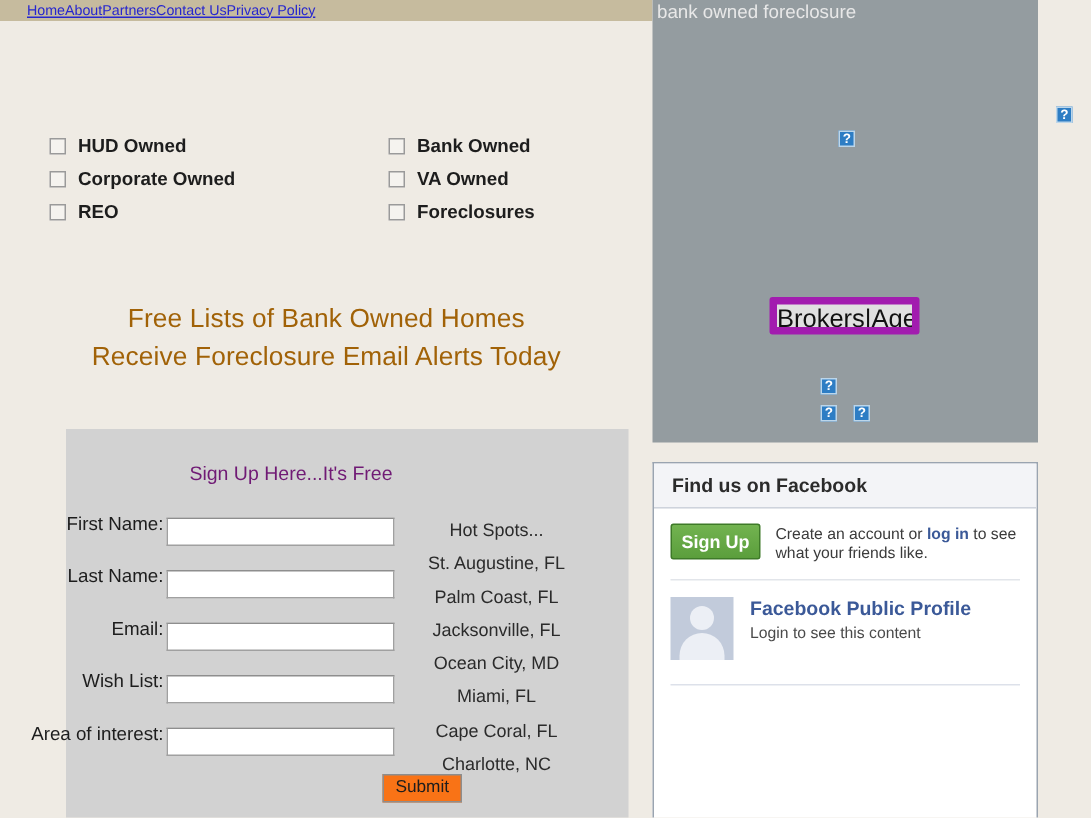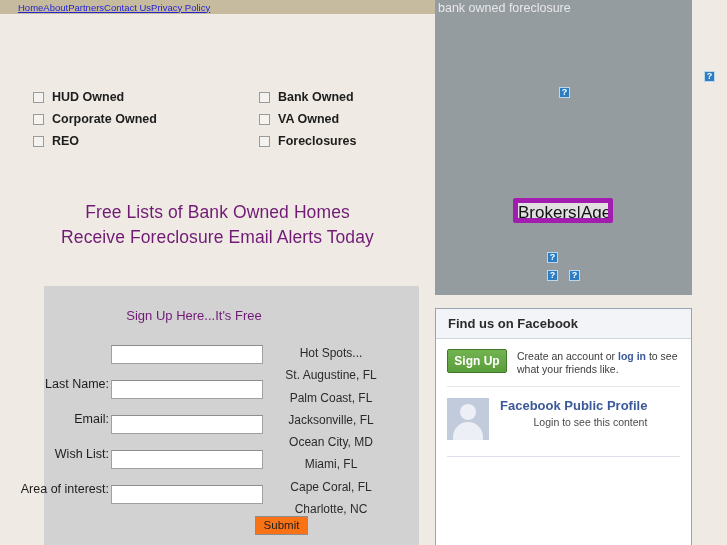--- a/index.html
+++ b/index.html
@@ -30,21 +30,21 @@
     width:11px;height:11px;border:1px solid #9a9a9a;background:#f5f3ef;
     box-sizing:border-box;display:inline-block;cursor:pointer;flex:0 0 auto;
   }
   .cb-label{
     margin-left:8px;font-size:12.5px;font-weight:bold;color:#1d1d1d;
     font-family:"Liberation Sans", sans-serif;white-space:nowrap;
   }
 
   .headline{
     position:absolute;left:0;top:200px;width:435px;text-align:center;
-    font-size:17.5px;color:#701a75;line-height:25px;letter-spacing:0.1px;
+    font-size:17.5px;color:#a16207;line-height:25px;letter-spacing:0.1px;
     font-family:"Liberation Sans", sans-serif;
   }
   .headline div{white-space:nowrap;}
 
   .signup-panel{
     position:absolute;left:44px;top:286px;width:375px;height:259px;
     background:#d2d2d2;box-sizing:border-box;
   }
   .signup-title{
     position:absolute;left:0;top:22px;width:300px;text-align:center;
@@ -151,21 +151,20 @@
     border-radius:15px 15px 0 0;background:#eceff5;
   }
   .fb-profile-text{margin-left:11px;}
   .fb-profile-name{
     font-size:13px;font-weight:bold;color:#3b5998;cursor:pointer;
     font-family:"Liberation Sans", sans-serif;line-height:16px;
   }
   .fb-profile-sub{
     font-size:10.5px;color:#4a4a4a;margin-top:2px;
     font-family:"Liberation Sans", sans-serif;
-    text-align:right;
   }
   .fb-bottom-divider{height:1px;background:#dde1ea;margin:6px 11px 0 11px;}
 </style>
 </head>
 <body>
 
 <div class="page">
 
   <div class="left-col">
 
@@ -213,20 +212,21 @@
     <div class="headline">
       <div>Free Lists of Bank Owned Homes</div>
       <div>Receive Foreclosure Email Alerts Today</div>
     </div>
 
     <div class="signup-panel">
       <div class="signup-title">Sign Up Here...It's Free</div>
 
       <div class="form-area">
         <div class="form-row">
+          <span class="form-label">First Name:</span>
           <input class="form-input" type="text" placeholder="" style="">
         </div>
         <div class="form-row">
           <span class="form-label">Last Name:</span>
           <input class="form-input" type="text" placeholder="" style="">
         </div>
         <div class="form-row">
           <span class="form-label">Email:</span>
           <input class="form-input" type="text" placeholder="" style="">
         </div>

